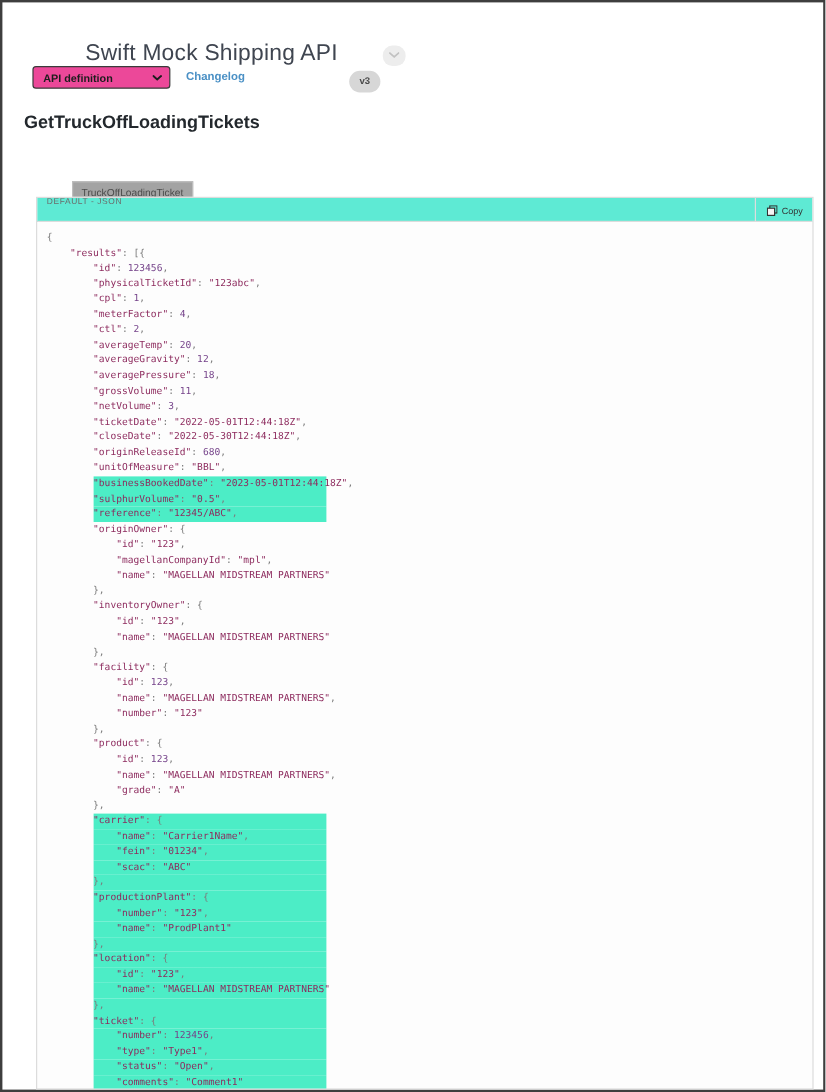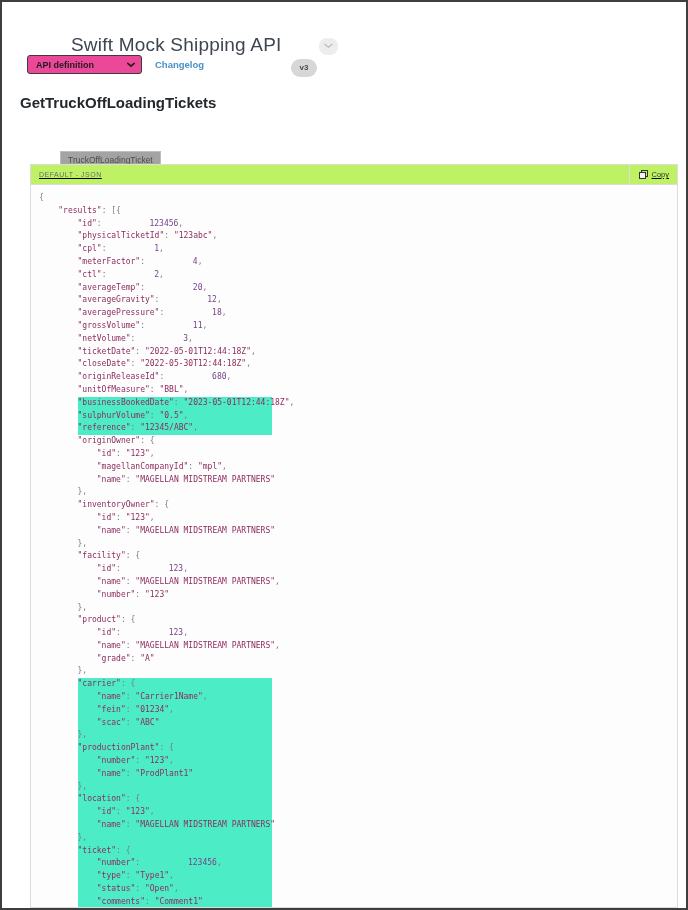--- a/index.html
+++ b/index.html
@@ -78,25 +78,24 @@
 
   
   .codeblock {
     position:absolute; left:28px; top:162px; z-index:2;
     width:648px; height:744px;
     background:#fdfdfd;
     border:1px solid #dcdcdc;
     overflow:hidden;
   }
   .codehead {
-    height:20px; background:#bef264;
+    height:20px; background:#5eead4;
     border-bottom:1px solid #dcdcdc;
-    display:flex; align-items:center; justify-content:space-between;
+    display:flex; align-items:flex-start; justify-content:space-between;
     padding:0 8px;
-    text-decoration:underline;
   }
   .codelang {
     font-size:7px; letter-spacing:0.5px; color:#6b6b6b; text-transform:uppercase;
   }
   .copybtn {
     display:flex; align-items:center; gap:3px;
     background:none; border:none; border-left:1px solid #ddd;
     padding:2px 0 2px 9px; height:20px;
     font-family:"Liberation Sans", sans-serif;
     font-size:7.5px; color:#333; cursor:pointer;
@@ -111,21 +110,21 @@
   }
   .line { white-space:pre; height:12.8px; }
   .line.hl {
     background-image:linear-gradient(var(--hl), var(--hl));
     background-repeat:no-repeat;
     background-position:39px 0;
     background-size:194px 100%;
   }
   .k { color:var(--k); }
   .s { color:var(--s); }
-  .n { color:var(--n);margin-left:43px; }
+  .n { color:var(--n); }
   .p { color:var(--p); }
 </style>
 </head>
 <body>
 
 <div class="page">
 
   <div class="h1row">
     <h1>Swift Mock Shipping API</h1>
     <div class="verpill">

